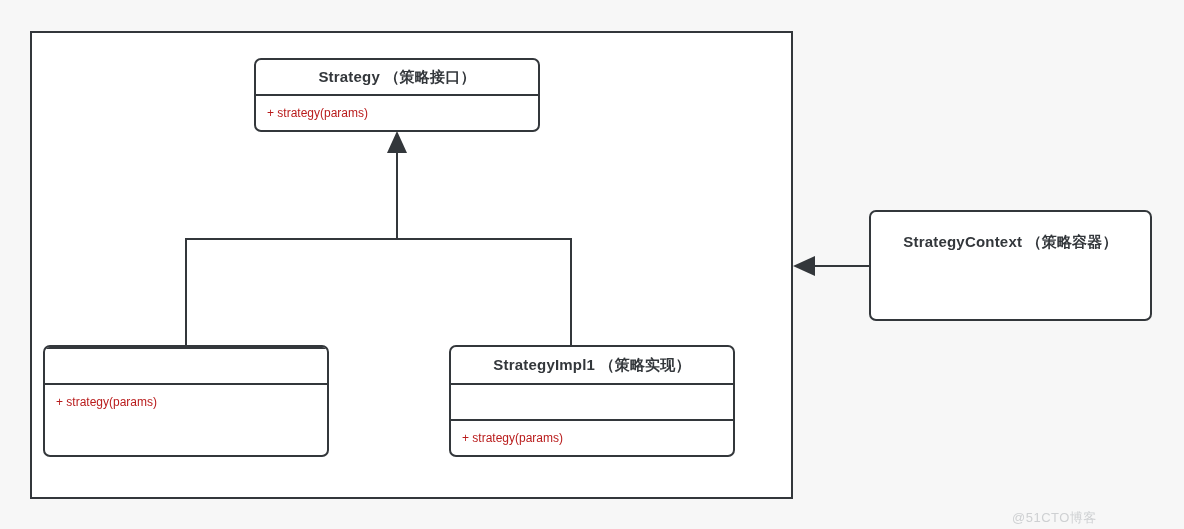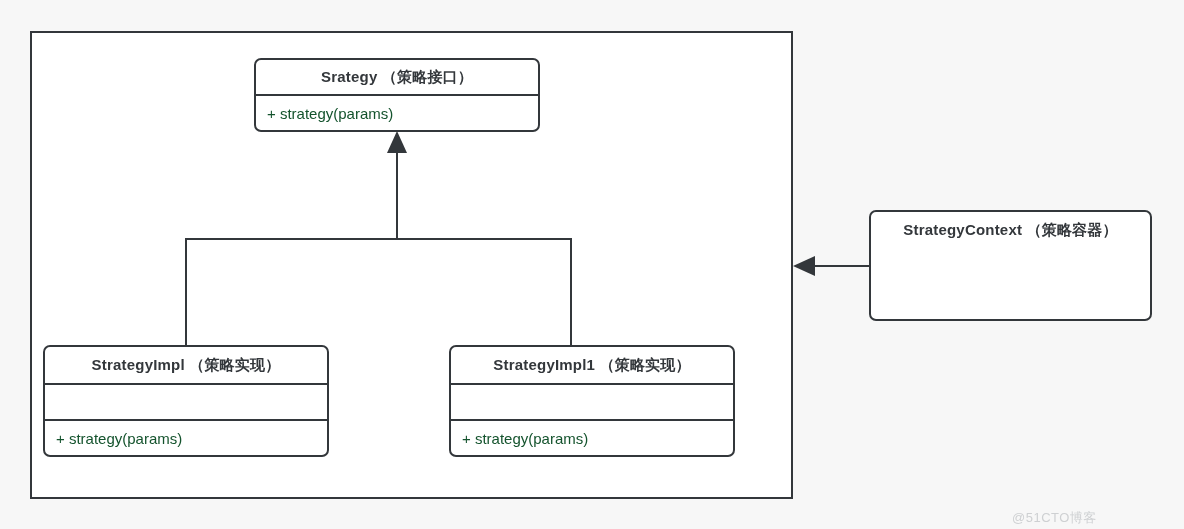--- a/index.html
+++ b/index.html
@@ -53,22 +53,22 @@
   .uml-row.title {
     justify-content: center;
     font-weight: bold;
     font-size: 15px;
     color: #33373b;
     letter-spacing: 0.2px;
   }
   .uml-row.member {
     justify-content: flex-start;
     padding-left: 11px;
-    font-size: 15px;
-    color: #14532d;
+    font-size: 12px;
+    color: #b91c1c;
   }
   .uml-row.divided {
     border-top: 2px solid #33373b;
   }
   .uml-row.empty {
     
   }
 
   
   #cls-strategy {
@@ -98,21 +98,21 @@
   }
   #cls-impl1 .uml-row { height: 36px; }
 
   
   #cls-context {
     left: 869px;
     top: 210px;
     width: 283px;
     height: 111px;
   }
-  #cls-context .uml-row { height: 36px; }
+  #cls-context .uml-row { height: 36px; margin-top: 12px; }
 
   
   .line {
     position: absolute;
     background: #33373b;
     z-index: 2;
   }
   .vline { width: 2px; }
   .hline { height: 2px; }
 
@@ -179,26 +179,25 @@
   <div class="line vline" id="trunk-up"></div>
   <div class="line hline" id="branch-bar"></div>
   <div class="line vline" id="drop-left"></div>
   <div class="line vline" id="drop-right"></div>
   <div class="line hline" id="assoc-line"></div>
 
   <div class="arrow arrow-up" id="arrowhead-strategy"></div>
   <div class="arrow arrow-left" id="arrowhead-context"></div>
 
   <div class="uml-class" id="cls-strategy">
-    <div class="uml-row title">Srategy （策略接口）</div>
+    <div class="uml-row title">Strategy （策略接口）</div>
     <div class="uml-row member divided">+ strategy(params)</div>
   </div>
 
   <div class="uml-class" id="cls-impl">
-    <div class="uml-row title">StrategyImpl （策略实现）</div>
     <div class="uml-row member divided empty"></div>
     <div class="uml-row member divided">+ strategy(params)</div>
   </div>
 
   <div class="uml-class" id="cls-impl1">
     <div class="uml-row title">StrategyImpl1 （策略实现）</div>
     <div class="uml-row member divided empty"></div>
     <div class="uml-row member divided">+ strategy(params)</div>
   </div>
 

